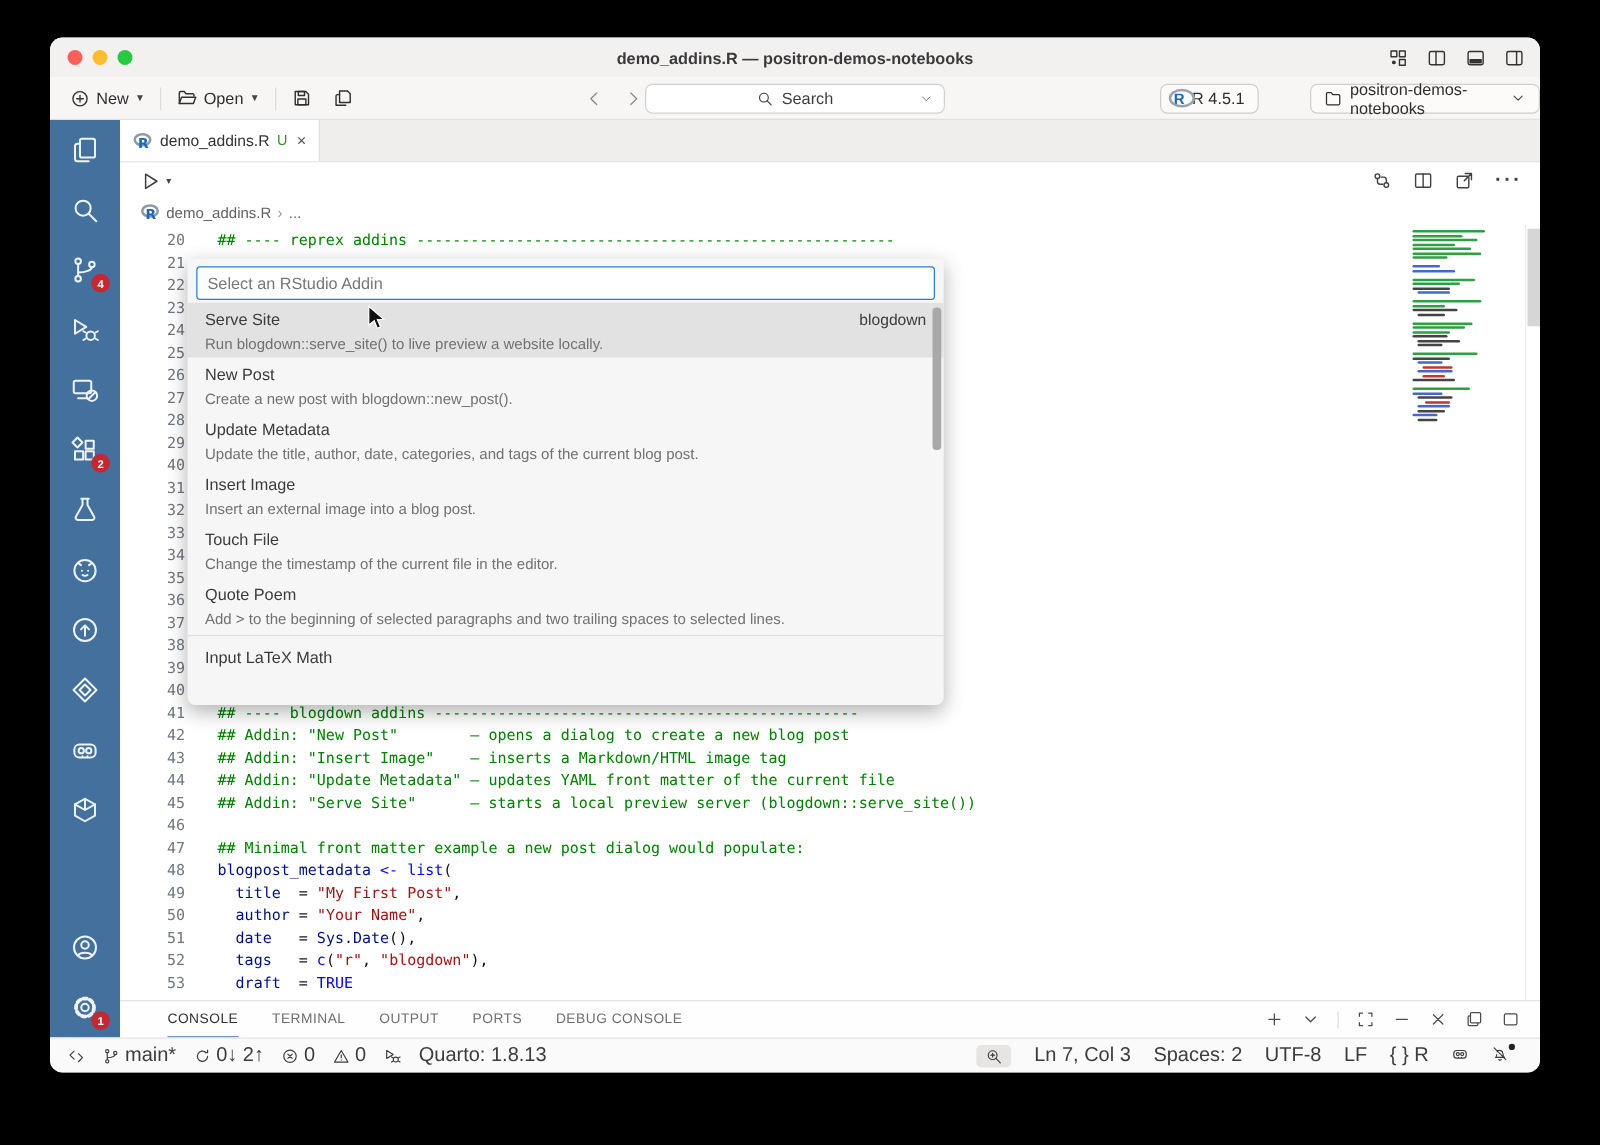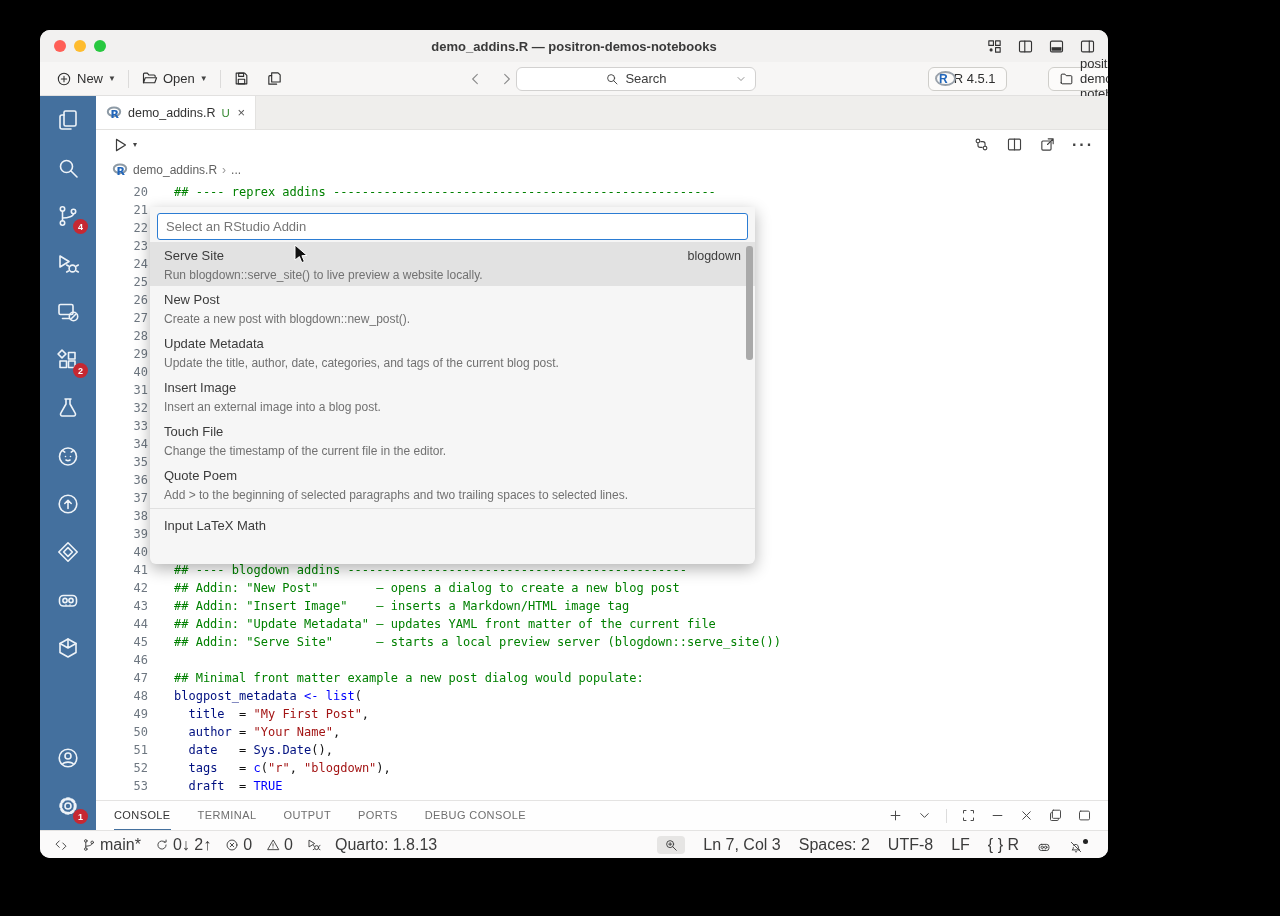--- a/index.html
+++ b/index.html
@@ -1,18 +1,18 @@
 <!DOCTYPE html>
 <html><head>
 <meta charset="utf-8">
 <style>
   * { margin:0; padding:0; box-sizing:border-box; }
   html,body { width:1280px; height:916px; background:#000; overflow:hidden;
               font-family:"Liberation Sans", sans-serif; }
-  .window { position:absolute; left:40px; top:30px; width:1068px; height:828px;
+  .window { position:absolute; left:40px; top:30px; width:1192px; height:828px;
             background:#fff; border-radius:10px; overflow:hidden; }
 
   
   .titlebar { position:absolute; left:0; top:0; right:0; height:32px; background:#f2f1f0;
               display:flex; align-items:center; }
   .traffic { display:flex; gap:8px; margin-left:14px; }
   .tl { width:12px; height:12px; border-radius:50%; }
   .tl.red{background:#ff5f57}.tl.yellow{background:#febc2e}.tl.green{background:#28c840}
   .win-title { position:absolute; left:0; right:0; text-align:center; font-size:13px;
                color:#3a3a3a; font-weight:700; pointer-events:none; }
@@ -86,33 +86,33 @@
   .qp-row1 { display:flex; font-size:13px; color:#3b3b3b; line-height:20px; }
   .qp-label { flex:1; }
   .qp-badge { color:#999; font-size:12.5px; }
   .qp-item.selected .qp-badge { color:#3c3c3c;padding-left:28px; }
   .qp-desc { font-size:12px; color:#717171; line-height:19px; }
   .qp-sep { height:1px; background:#e0e0e0; margin:2px 0 3px 0; }
   .qp-scroll { position:absolute; right:2px; top:4px; width:7px; height:114px; background:#a9a9a9; border-radius:3px; }
 
   
   .panelbar { position:absolute; left:56px; top:770px; right:0; height:30px; background:#fefefe;
-              border-top:1px solid #e4e3e2; display:flex; align-items:center; }
+              border-top:1px solid #e4e3e2; display:flex; align-items:center;padding-left:20px; }
   .panel-tabs { display:flex; gap:27px; margin-left:18px; height:100%; align-items:center; }
   .ptab { font-size:11px; letter-spacing:.4px; color:#6f6f6f; height:100%; display:flex; align-items:center;
           border-bottom:1.5px solid transparent; }
   .ptab.active { color:#333; border-bottom-color:#44709e; }
   .panel-actions { position:absolute; right:16px; display:flex; gap:14px; align-items:center; color:#4b4b4b; }
   .pa-sep { width:1px; height:14px; background:#dcdcdc; }
 
   
   .statusbar { position:absolute; left:0; top:800px; right:0; height:28px; background:#fbfafa;
                border-top:1px solid #e4e3e2; display:flex; align-items:center; font-size:16px; color:#3c3c3c; }
   .sb-left { display:flex; align-items:center; gap:14px; margin-left:14px; }
-  .sb-right { display:flex; align-items:flex-end; gap:18px; margin-left:auto; margin-right:16px; }
+  .sb-right { display:flex; align-items:flex-start; gap:18px; margin-left:auto; margin-right:16px; }
   .sb-item { display:flex; align-items:center; gap:4px; }
   .sb-item.boxed { background:#e6e5e4; border-radius:4px; padding:2px 7px; }
   .sb-dot { width:5px; height:5px; background:#222; border-radius:50%; position:relative; top:-5px; left:-4px; }
 
   .cursor { position:absolute; left:254px; top:214px; z-index:60; }
   svg.ic { display:block; }
 </style>
 </head>
 <body>
 

